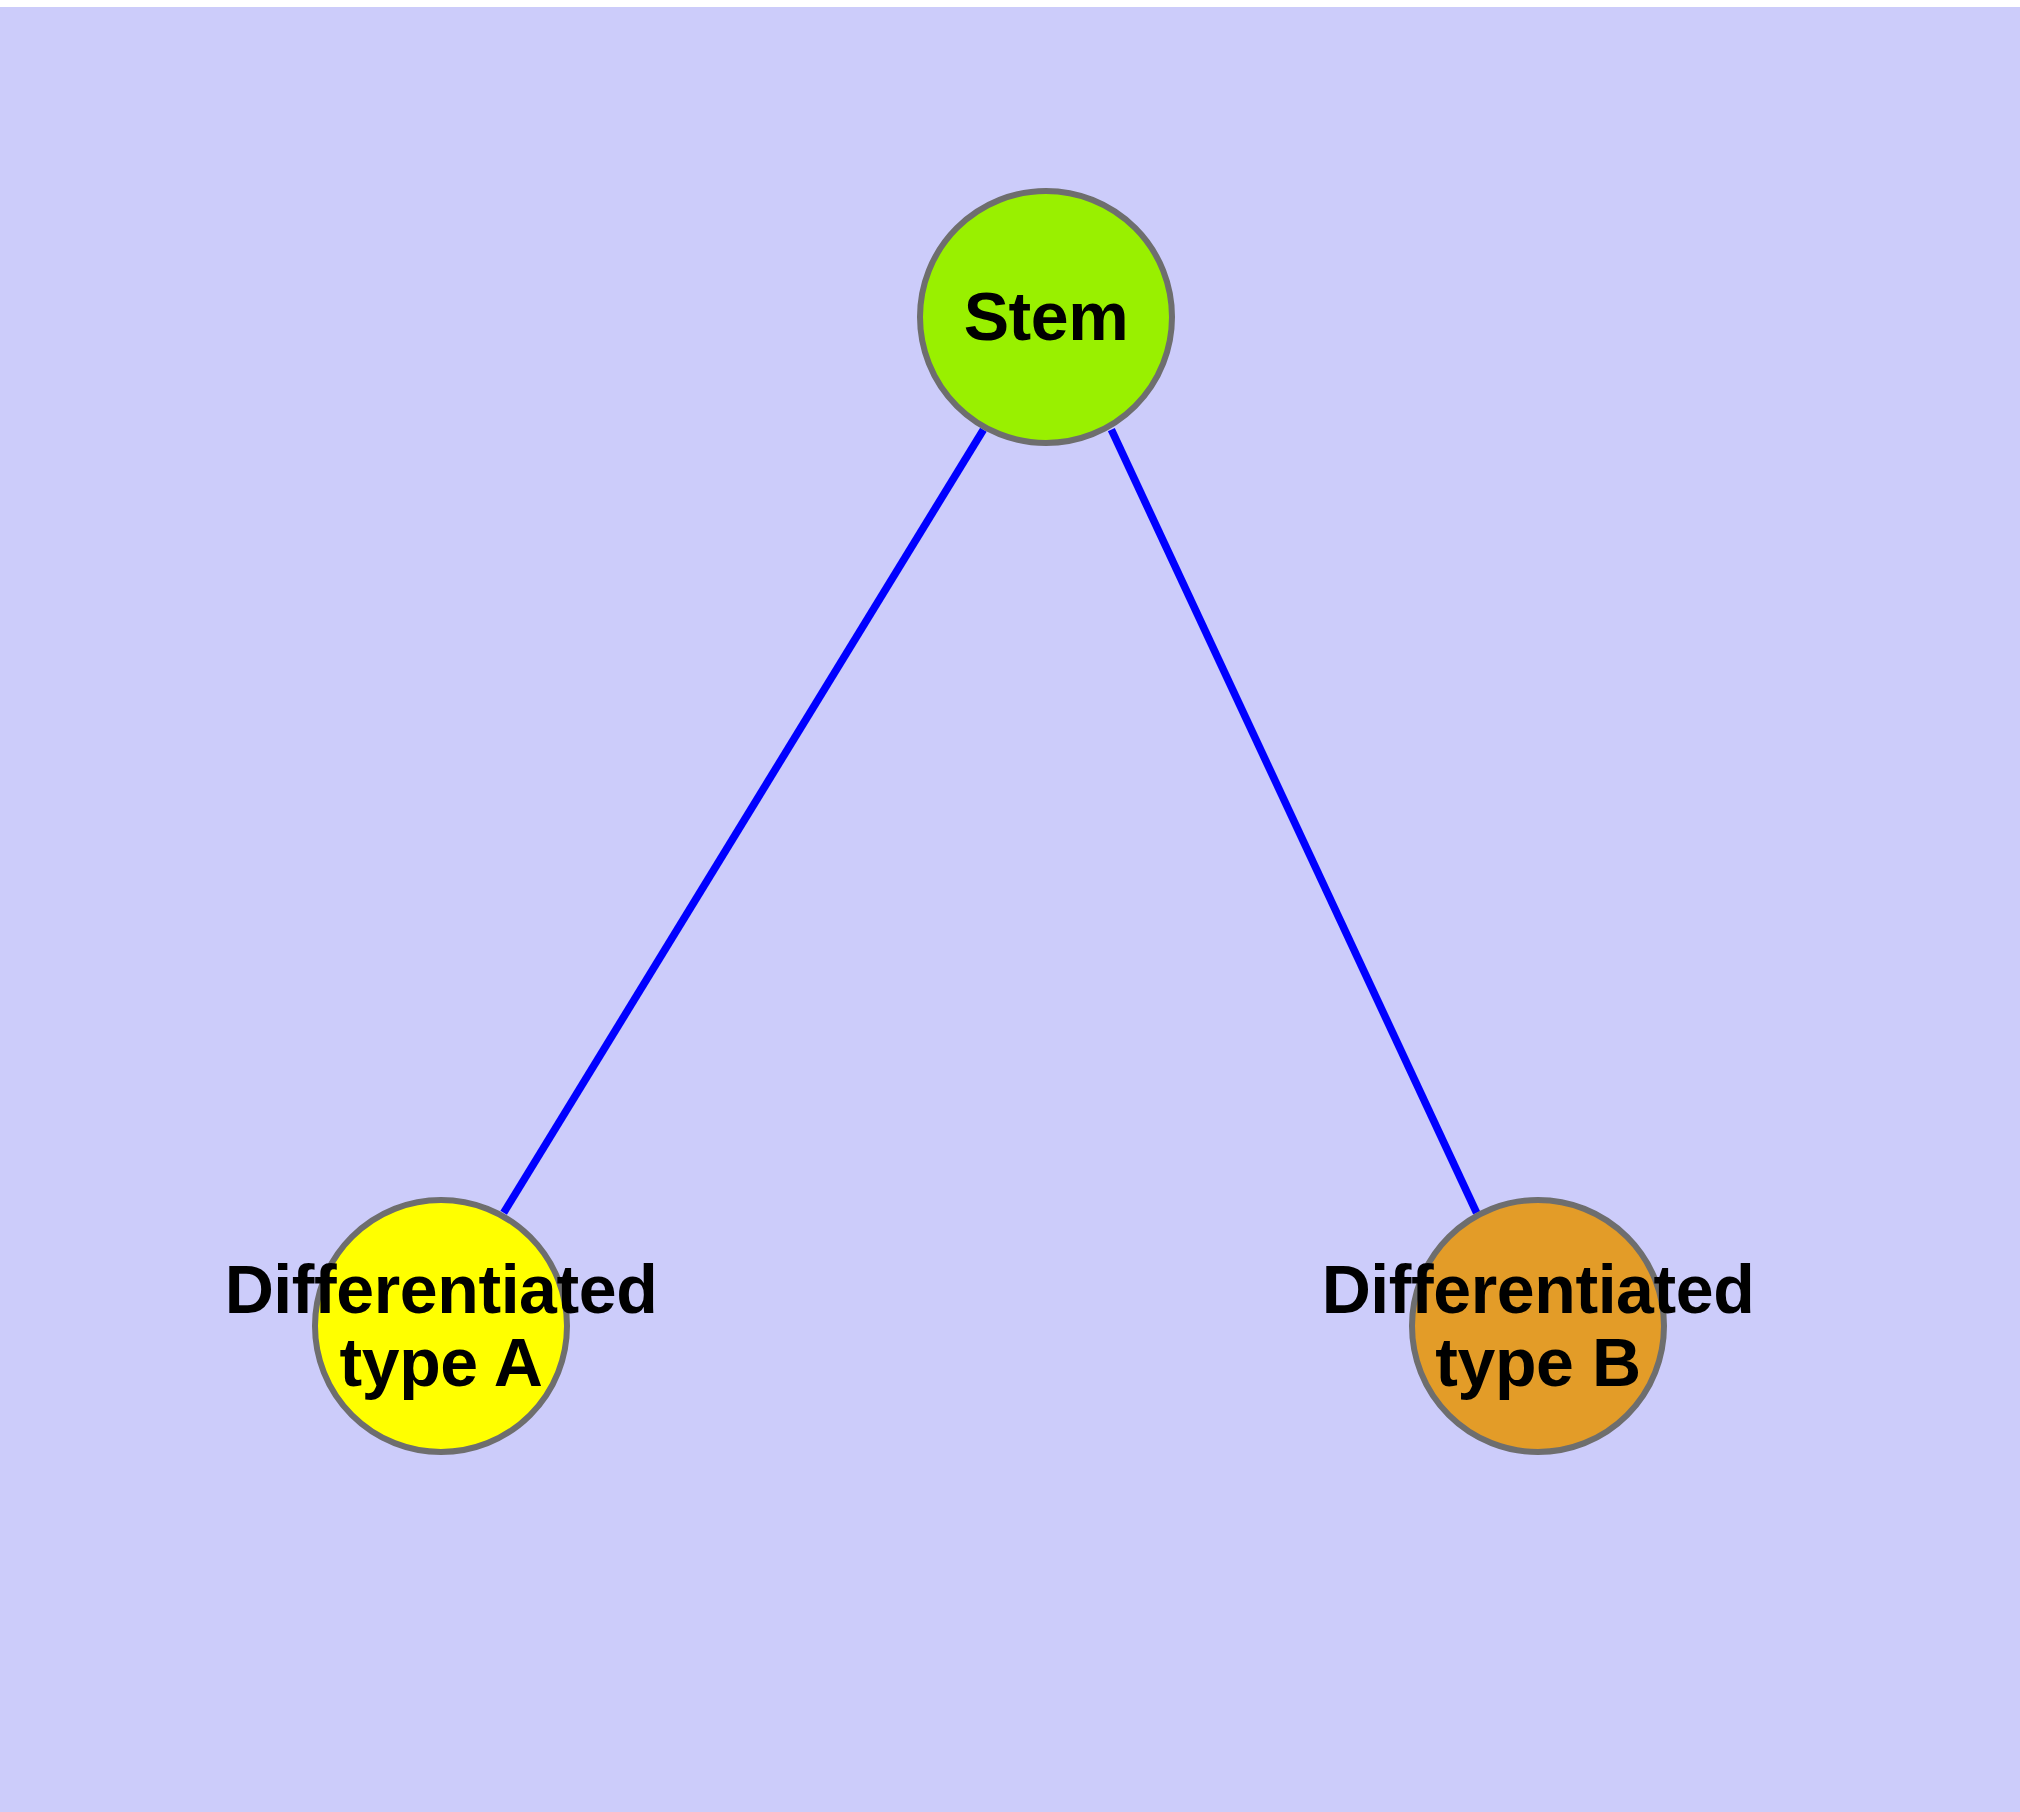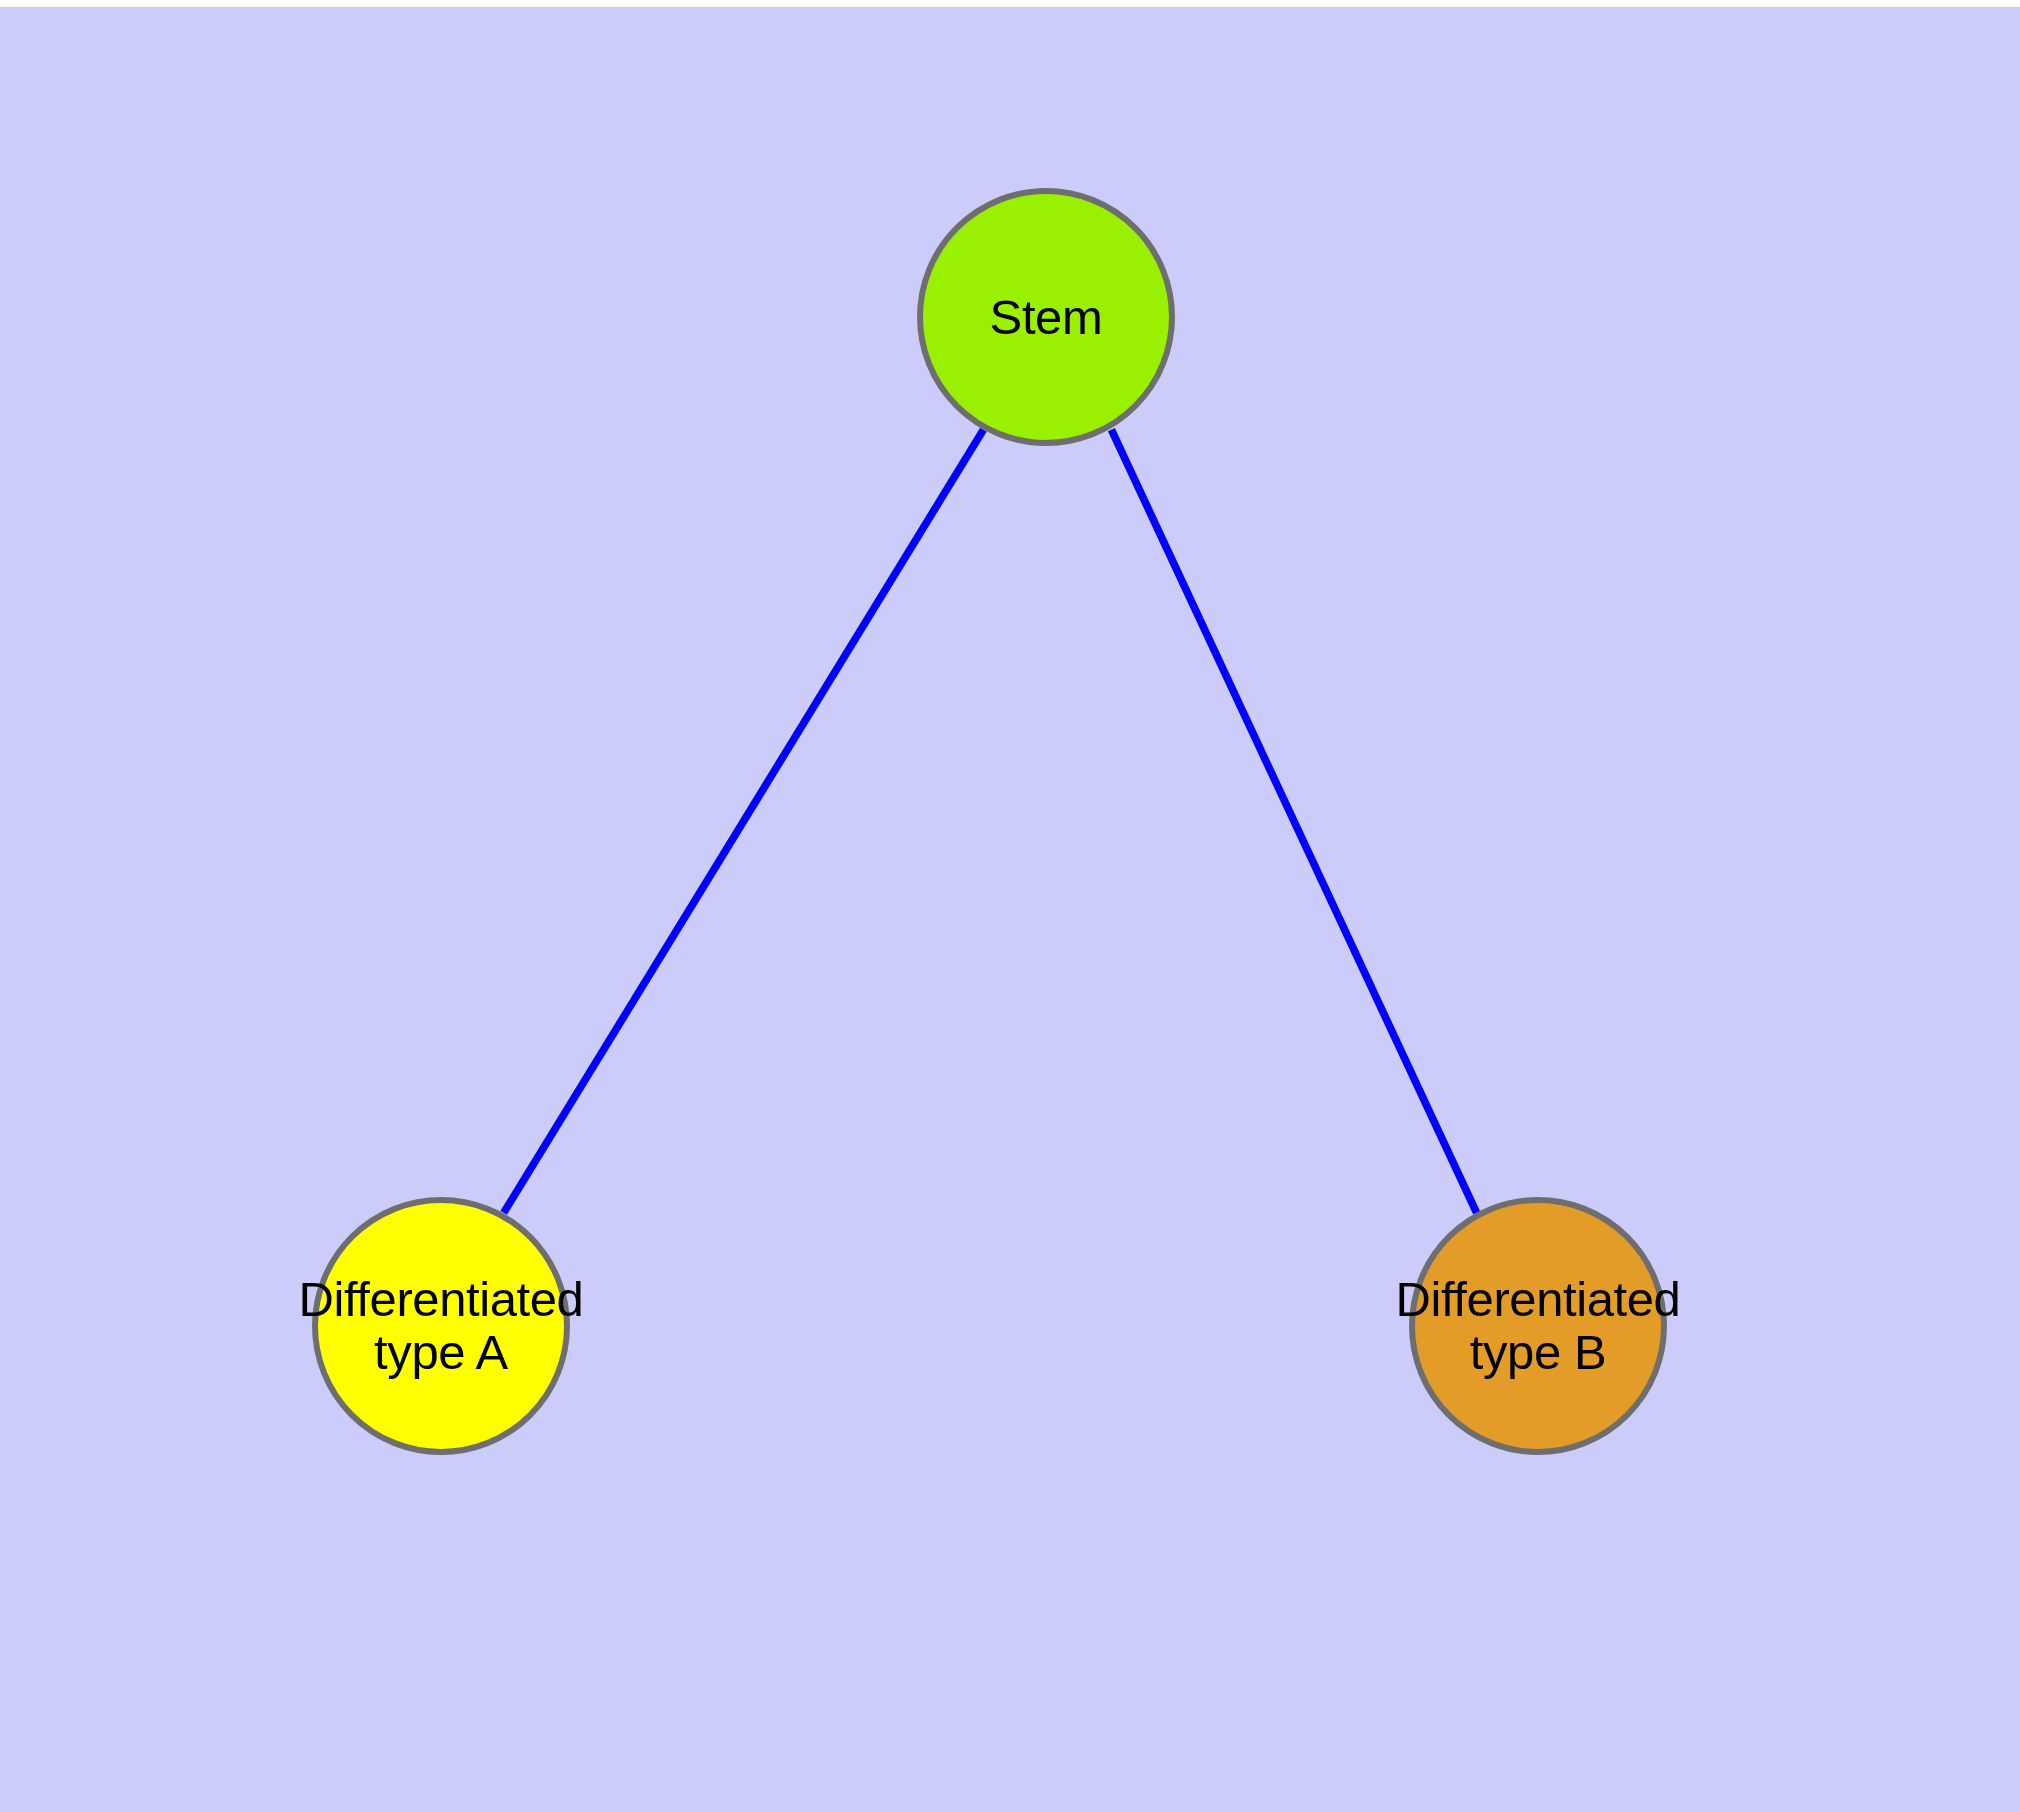--- a/index.html
+++ b/index.html
@@ -38,22 +38,22 @@
     border: 6px solid #6e6e6e;
   }
   .node-label {
     position: absolute;
     left: 50%;
     top: 50%;
     transform: translate(-50%, -50%);
     white-space: pre;
     text-align: center;
     color: #000000;
-    font-weight: normal;
-    font-size: 49px;
+    font-weight: bold;
+    font-size: 68px;
     line-height: 1.08;
     letter-spacing: -0.4px;
     pointer-events: none;
   }
 </style>
 </head>
 <body>
 
 <div id="canvas">
 

